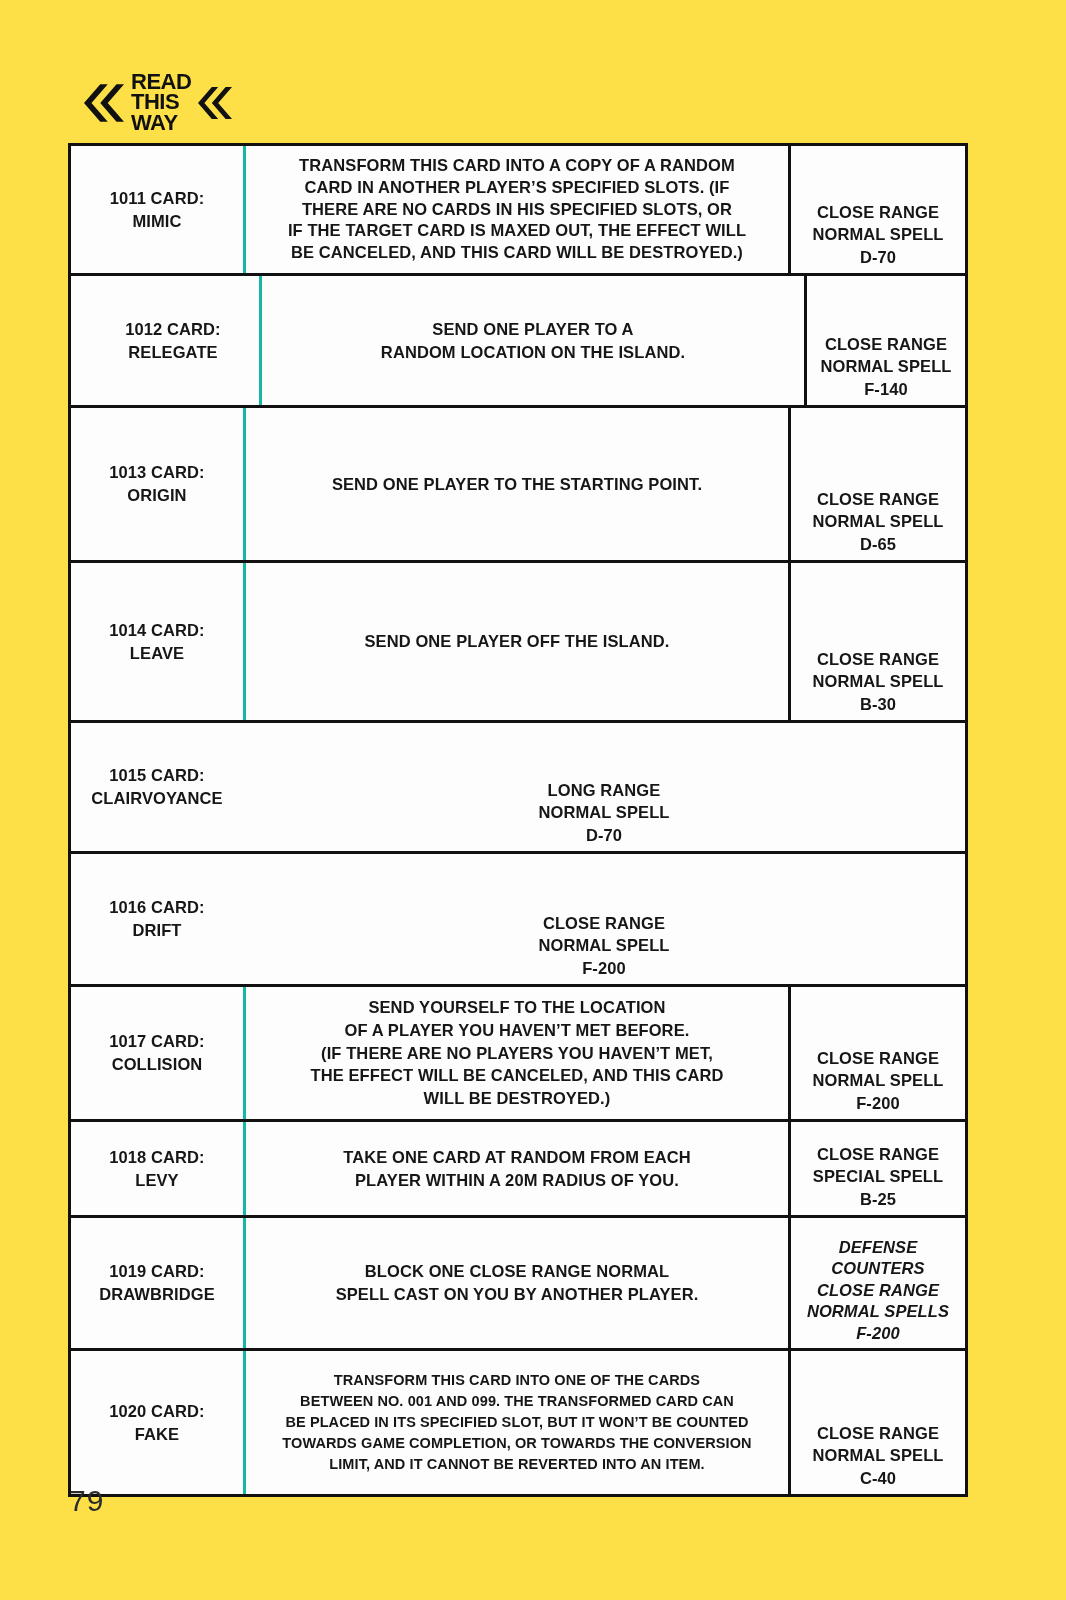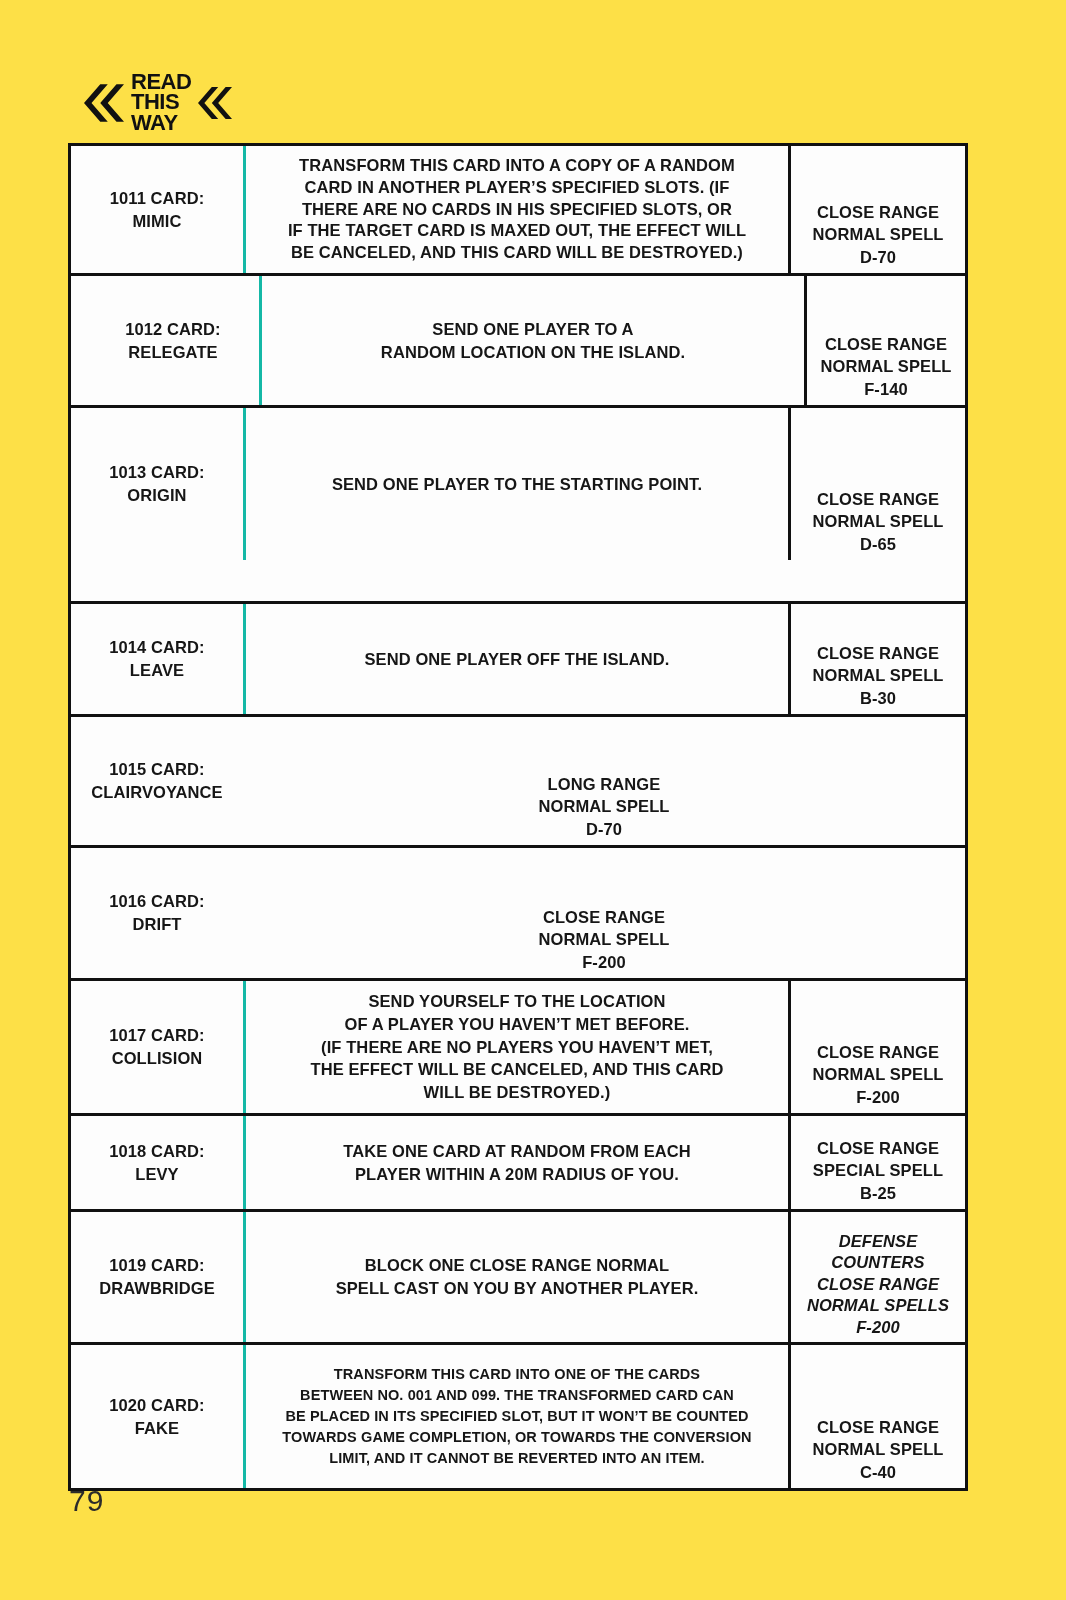--- a/index.html
+++ b/index.html
@@ -29,21 +29,21 @@
   .cards-table {
     position: absolute; left: 68px; top: 143px; width: 894px;
     border: 3px solid #111; display: flex; flex-direction: column;
     background: #fdfdfd;
   }
   .tr { display: flex; border-top: 3px solid #111; box-sizing: border-box; }
   .tr:first-child { border-top: none; }
   .tr:nth-child(1)  { height: 127px; }
   .tr:nth-child(2)  { height: 132px; padding-left: 16px; }
   .tr:nth-child(3)  { height: 155px; }
-  .tr:nth-child(4)  { height: 113px; margin-top: 41px; }
+  .tr:nth-child(4)  { height: 160px; }
   .tr:nth-child(5)  { height: 131px; }
   .tr:nth-child(6)  { height: 133px; }
   .tr:nth-child(7)  { height: 135px; }
   .tr:nth-child(8)  { height: 96px; }
   .tr:nth-child(9)  { height: 133px; }
   .tr:nth-child(10) { height: 146px; }
   .td {
     box-sizing: border-box; display: flex; align-items: center;
     justify-content: center; text-align: center; padding: 4px 10px;
     overflow: hidden;

